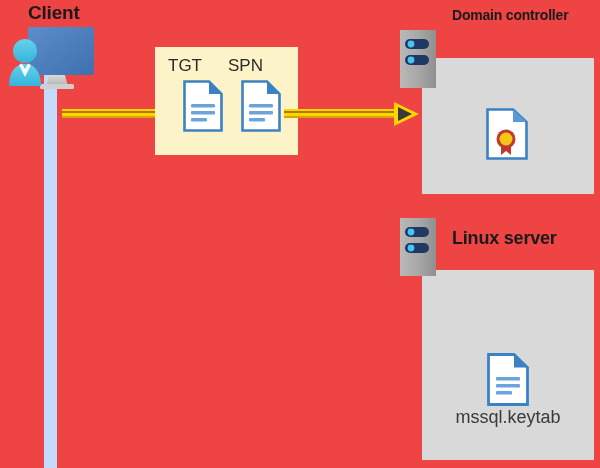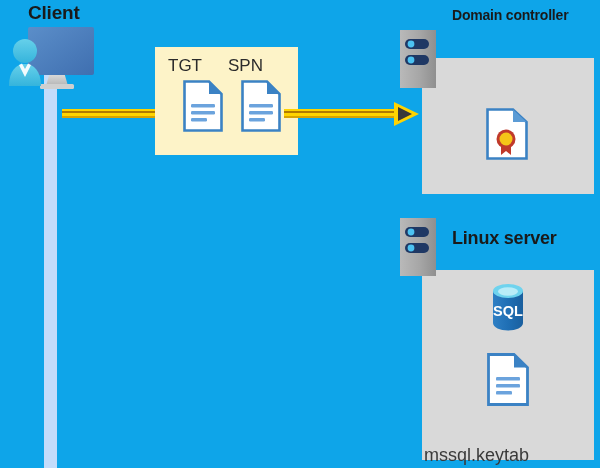--- a/index.html
+++ b/index.html
@@ -7,21 +7,21 @@
     padding: 0;
     background: #ffffff;
   }
   body {
     font-family: "Liberation Sans", sans-serif;
   }
   #canvas {
     position: relative;
     width: 600px;
     height: 468px;
-    background: #0ea5e9;
+    background: #ef4444;
     overflow: hidden;
   }
 
   
   .label-bold {
     position: absolute;
     font-weight: bold;
     color: #1a1a1a;
     letter-spacing: -0.2px;
   }
@@ -40,23 +40,23 @@
   #linux-label {
     left: 452px;
     top: 227px;
     font-size: 18px;
     line-height: 23px;
     width: 150px;
   }
   #keytab-label {
     position: absolute;
     left: 424px;
-    top: 445px;
+    top: 407px;
     width: 168px;
-    text-align: left;
+    text-align: center;
     font-size: 18px;
     color: #3a3a3a;
   }
   .doc-caption {
     position: absolute;
     font-size: 17px;
     color: #2b2b2b;
     text-align: left;
   }
   #tgt-caption { left: 168px; top: 56px; width: 50px; }
@@ -258,35 +258,20 @@
       <rect x="0" y="0" width="36" height="58" fill="url(#chassisGrad)"></rect>
       <rect x="5" y="9" width="24" height="10" rx="5" fill="#1f3864"></rect>
       <circle cx="11" cy="14" r="3.4" fill="#4cc2f1"></circle>
       <rect x="5" y="25" width="24" height="10" rx="5" fill="#1f3864"></rect>
       <circle cx="11" cy="30" r="3.4" fill="#4cc2f1"></circle>
     </svg>
   </div>
 
   <div id="linux-label" class="label-bold">Linux server</div>
 
-  <div id="sql-db" class="icon-box">
-    <svg width="44" height="50" viewBox="0 0 44 50">
-      <defs>
-        <linearGradient id="dbBody" x1="0" y1="0" x2="1" y2="0">
-          <stop offset="0%" stop-color="#2e7fc4"></stop>
-          <stop offset="50%" stop-color="#1f6fb5"></stop>
-          <stop offset="100%" stop-color="#1a5f9e"></stop>
-        </linearGradient>
-      </defs>
-      <path d="M7 9 H37 V41 C37 45.5 30 48.5 22 48.5 C14 48.5 7 45.5 7 41 Z" fill="url(#dbBody)"></path>
-      <ellipse cx="22" cy="9" rx="15" ry="7" fill="#6fd3ee"></ellipse>
-      <ellipse cx="22" cy="9.5" rx="10" ry="4.2" fill="#b9ecf8"></ellipse>
-      <text x="22" y="34" text-anchor="middle" font-family="Liberation Sans, sans-serif" font-size="14.5" font-weight="bold" fill="#ffffff">SQL</text>
-    </svg>
-  </div>
 
   <div id="keytab-doc" class="icon-box">
     <svg width="42" height="53" viewBox="0 0 42 53">
       <path d="M1.5 1.5 H27 L40.5 14.5 V51.5 H1.5 Z" fill="#ffffff" stroke="#3b82c4" stroke-width="2.8"></path>
       <path d="M27 1.5 L40.5 14.5 H27 Z" fill="#3b82c4"></path>
       <g fill="#6ba3dd">
         <rect x="9" y="24" width="24" height="3.6" rx="1.2"></rect>
         <rect x="9" y="31" width="24" height="3.6" rx="1.2"></rect>
         <rect x="9" y="38" width="16" height="3.6" rx="1.2"></rect>
       </g>

